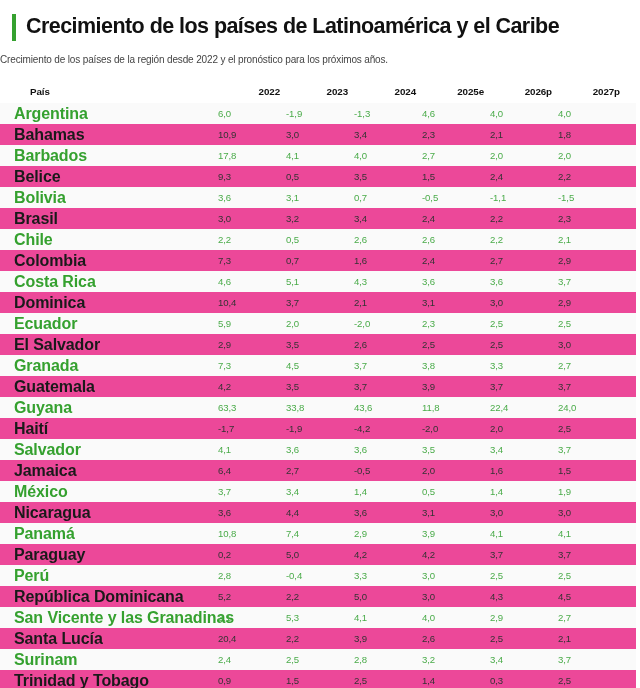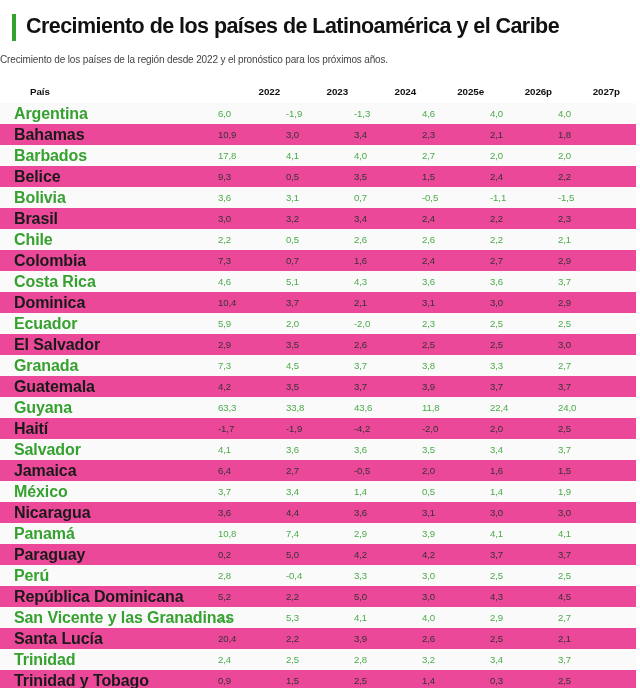--- a/index.html
+++ b/index.html
@@ -402,21 +402,21 @@
             <td class="country">Santa Lucía</td>
             <td class="val">20,4</td>
             <td class="val">2,2</td>
             <td class="val">3,9</td>
             <td class="val">2,6</td>
             <td class="val">2,5</td>
             <td class="val">2,1</td>
             <td></td>
           </tr>
           <tr class="r-odd">
-            <td class="country">Trinidad</td>
+            <td class="country">Surinam</td>
             <td class="val">2,4</td>
             <td class="val">2,5</td>
             <td class="val">2,8</td>
             <td class="val">3,2</td>
             <td class="val">3,4</td>
             <td class="val">3,7</td>
             <td></td>
           </tr>
           <tr class="r-even">
             <td class="country">Trinidad y Tobago</td>

